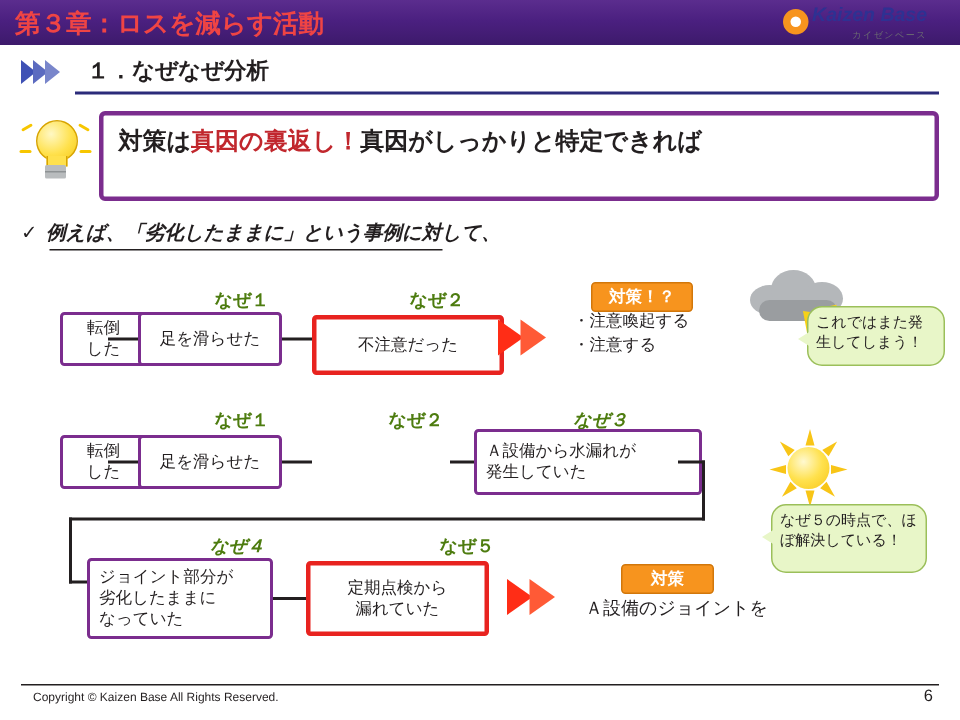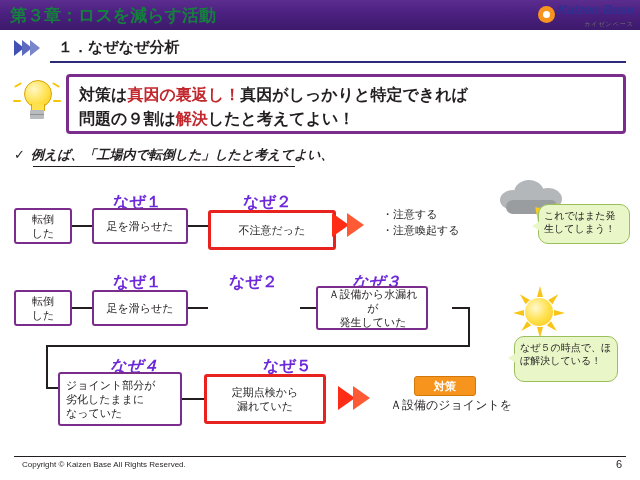--- a/index.html
+++ b/index.html
@@ -13,25 +13,25 @@
   }
   .slide{position:absolute;left:0;top:0;width:640px;height:480px;}
 
   
   .header-bar{
     position:absolute;left:0;top:0;width:640px;height:30px;
     background:linear-gradient(to bottom,#5b2d8e 0%,#4b2080 45%,#3d1a6b 100%);
   }
   .header-title{
     position:absolute;left:10px;top:4px;
-    font-size:17px;font-weight:bold;color:#15803d;
+    font-size:17px;font-weight:bold;color:#ef4444;
     letter-spacing:0px;
   }
   .logo{
-    position:absolute;right:6px;top:2px;width:128px;height:28px;
+    position:absolute;right:22px;top:2px;width:128px;height:28px;
     text-align:right;
   }
   .logo-mark{
     display:inline-block;width:17px;height:17px;border-radius:50%;
     background:#f7941e;position:relative;top:4px;margin-right:2px;
   }
   .logo-mark:after{
     content:"";position:absolute;left:5px;top:5px;width:7px;height:7px;
     border-radius:50%;background:#ffffff;
   }
@@ -102,31 +102,31 @@
     position:absolute;left:14px;top:146px;font-size:13px;font-weight:bold;
     font-style:italic;color:#231f20;
   }
   .lead .chk{color:#231f20;font-style:normal;margin-right:6px;}
   .lead-underline{
     position:absolute;left:33px;top:166px;width:262px;height:1px;background:#231f20;
   }
 
   
   .nazelabel{
-    position:absolute;font-size:16px;font-weight:bold;color:#6d28d9;
+    position:absolute;font-size:12px;font-weight:bold;color:#4d7c0f;margin-left:30px;
   }
   .box{
     position:absolute;box-sizing:border-box;background:#ffffff;
     border:2px solid #7b2d8e;border-radius:3px;
     font-size:11px;line-height:14px;color:#231f20;
     display:flex;align-items:center;justify-content:center;
     text-align:center;padding:2px 4px;font-weight:normal;
   }
   .box.red{border-color:#e8231f;border-width:3px;}
-  .box.start{font-weight:normal;}
+  .box.start{font-weight:normal;margin-left:26px;}
   .connector{position:absolute;background:#231f20;}
 
   .bigarrow{position:absolute;width:40px;height:26px;}
   .bigarrow .t{
     position:absolute;width:0;height:0;
     border-top:12px solid transparent;border-bottom:12px solid transparent;
     border-left:17px solid #ff2d16;
   }
   .bigarrow .t2{left:15px;border-left-color:#ff5a36;}
 
@@ -219,48 +219,46 @@
       <div class="ray r4"></div>
     <div class="glass"></div>
       <div class="neck"></div>
       <div class="base"></div>
   </div>
 
   <div class="msg-box">
     <div class="msg-line">
       <span>対策は</span><span class="hl">真因の裏返し！</span><span>真因がしっかりと特定できれば</span>
     </div>
-    <div class="msg-line">
-      <span>問題の９割は</span><span class="hl">解決</span><span>したと考えてよい！</span>
-    </div>
   </div>
 
   <div class="lead">
-    <span class="chk">✓</span><span>例えば、「工場内で転倒した」したと考えてよい、</span>
+    <span class="chk">✓</span><span>例えば、「劣化したままに」という事例に対して、</span>
   </div>
   <div class="lead-underline"></div>
 
   <div class="nazelabel" style="left:113px;top:192px;">なぜ１</div>
   <div class="nazelabel" style="left:243px;top:192px;">なぜ２</div>
 
   <div class="box start" style="left:14px;top:208px;width:58px;height:36px;white-space:pre-line;">転倒
 した</div>
   <div class="connector" style="left:72px;top:225px;width:20px;height:2px;"></div>
   <div class="box" style="left:92px;top:208px;width:96px;height:36px;">足を滑らせた</div>
   <div class="connector" style="left:188px;top:225px;width:20px;height:2px;"></div>
   <div class="box red" style="left:208px;top:210px;width:128px;height:40px;">不注意だった</div>
 
   <div class="bigarrow" style="left:332px;top:213px;">
     <div class="t"></div>
       <div class="t t2"></div>
   </div>
 
+  <div class="tag" style="left:394px;top:188px;width:68px;">対策！？</div>
   <div class="bullets" style="left:382px;top:206px;">
+    <div>・注意喚起する</div>
     <div>・注意する</div>
-    <div>・注意喚起する</div>
   </div>
 
   <div class="cloud">
     <div class="p p1"></div>
       <div class="p p2"></div>
       <div class="p p3"></div>
       <div class="p p4"></div>
   </div>
   <div class="bolt"></div>
   <div class="bolt2"></div>
@@ -270,21 +268,21 @@
   <div class="nazelabel" style="left:113px;top:272px;">なぜ１</div>
   <div class="nazelabel" style="left:229px;top:272px;">なぜ２</div>
   <div class="nazelabel" style="left:352px;top:272px;font-style:italic;">なぜ３</div>
 
   <div class="box start" style="left:14px;top:290px;width:58px;height:36px;white-space:pre-line;">転倒
 した</div>
   <div class="connector" style="left:72px;top:307px;width:20px;height:2px;"></div>
   <div class="box" style="left:92px;top:290px;width:96px;height:36px;">足を滑らせた</div>
   <div class="connector" style="left:188px;top:307px;width:20px;height:2px;"></div>
   <div class="connector" style="left:300px;top:307px;width:16px;height:2px;"></div>
-  <div class="box" style="left:316px;top:286px;width:112px;height:44px;white-space:pre-line;justify-content:flex-start;text-align:center;padding-left:6px;">Ａ設備から水漏れが
+  <div class="box" style="left:316px;top:286px;width:152px;height:44px;white-space:pre-line;justify-content:flex-start;text-align:left;padding-left:6px;">Ａ設備から水漏れが
 発生していた</div>
 
   <div class="connector" style="left:452px;top:307px;width:18px;height:2px;"></div>
   <div class="connector" style="left:468px;top:307px;width:2px;height:40px;"></div>
   <div class="connector" style="left:46px;top:345px;width:424px;height:2px;"></div>
   <div class="connector" style="left:46px;top:345px;width:2px;height:44px;"></div>
   <div class="connector" style="left:46px;top:387px;width:12px;height:2px;"></div>
 
   <div class="nazelabel" style="left:110px;top:356px;font-style:italic;">なぜ４</div>
   <div class="nazelabel" style="left:263px;top:356px;">なぜ５</div>

